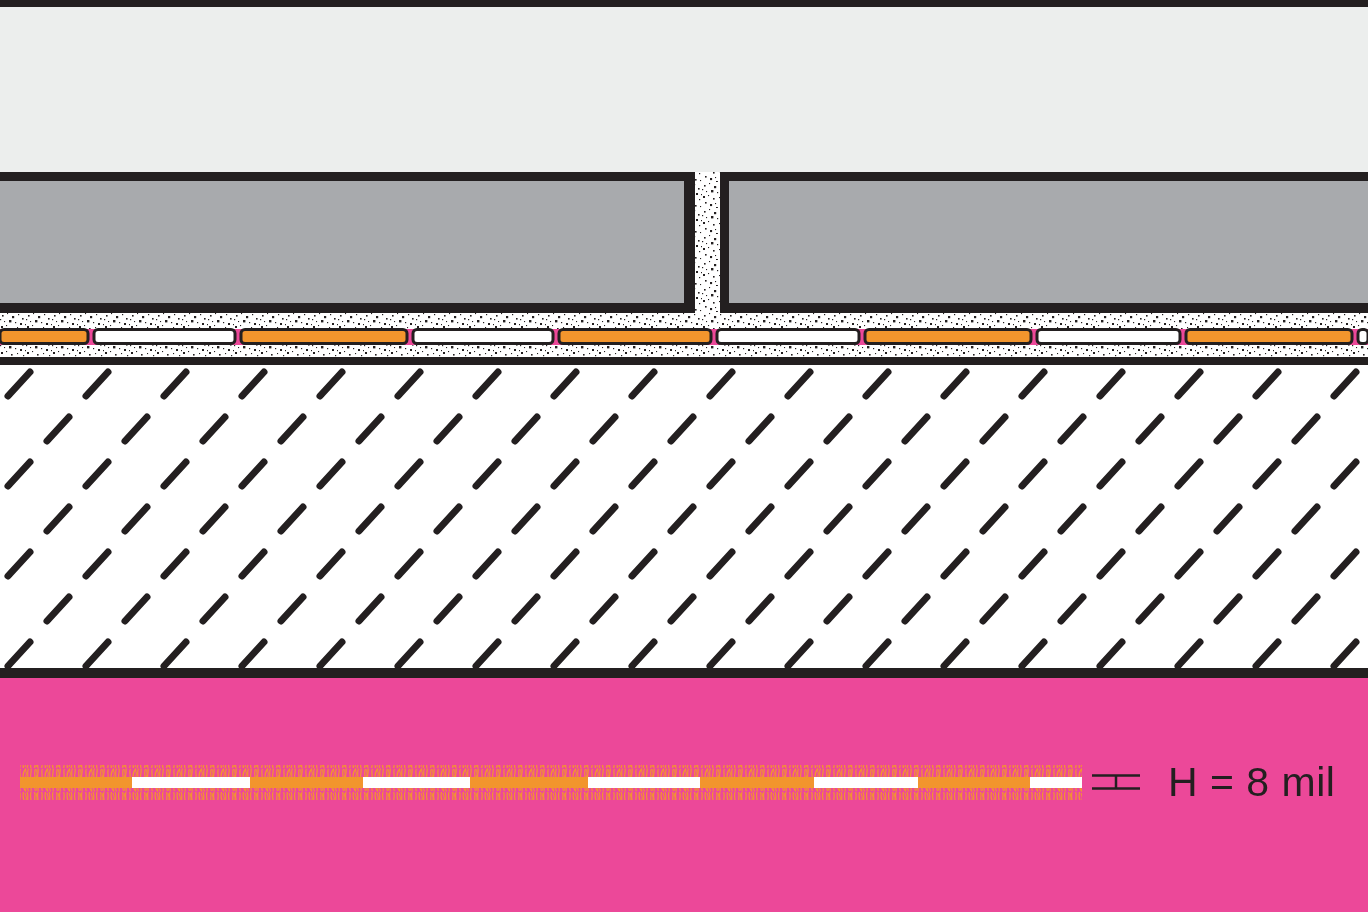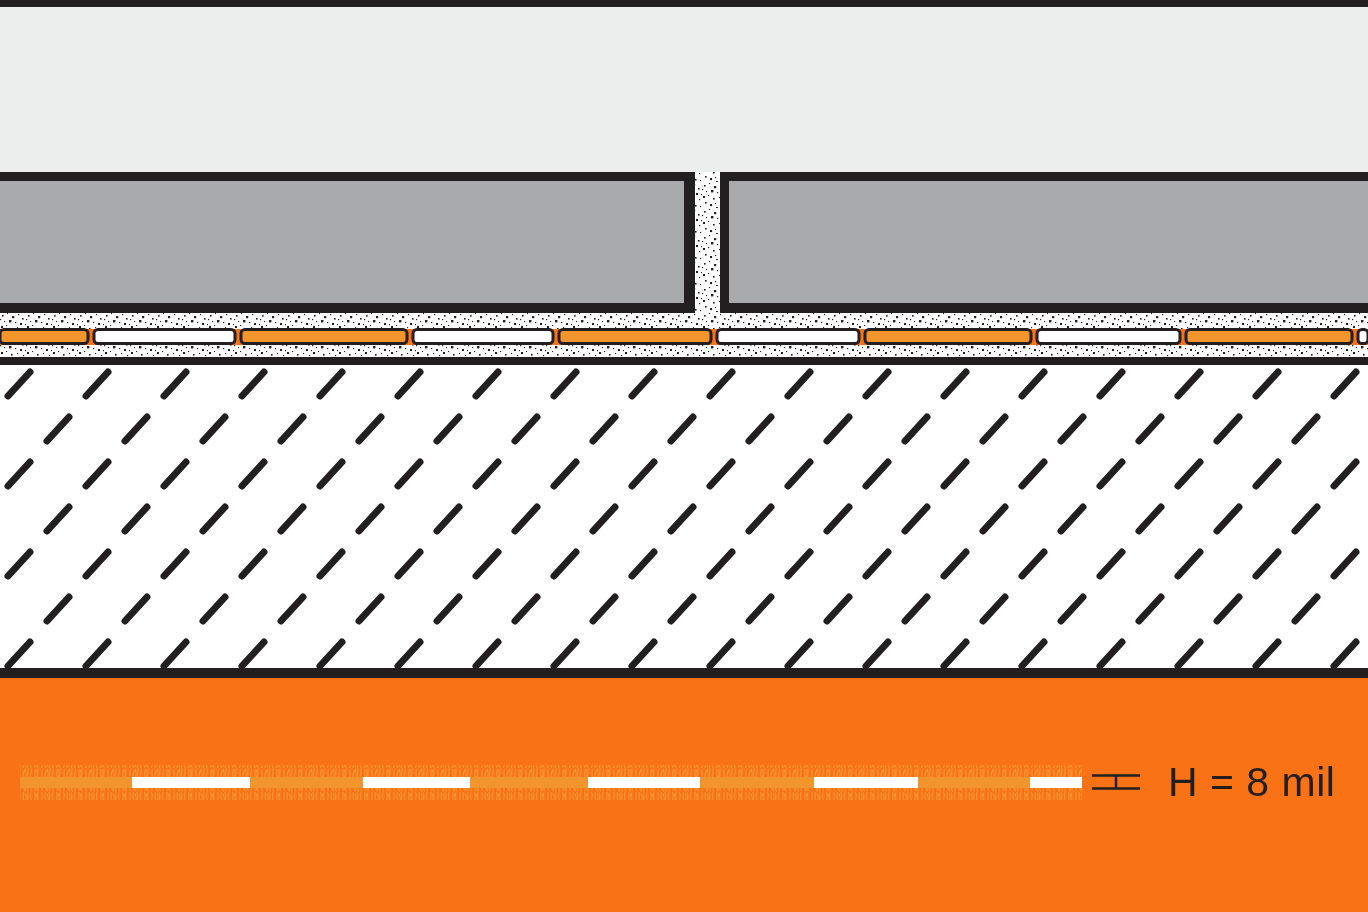--- a/index.html
+++ b/index.html
@@ -1,20 +1,20 @@
 <!DOCTYPE html>
 <html><head>
 <meta charset="utf-8">
 <style>
   html,body{margin:0;padding:0;background:#ffffff;}
   .stage{
     position:relative;
     width:1368px;
     height:912px;
-    background:#f97316;
+    background:#ec4899;
     overflow:hidden;
     font-family:"Liberation Sans", sans-serif;
   }
   .stage svg{display:block;width:1368px;height:912px;}
   text.dim-label{
     font-family:"Liberation Sans", sans-serif;
     font-size:41px;
     letter-spacing:0.5px;
   }
 </style>

